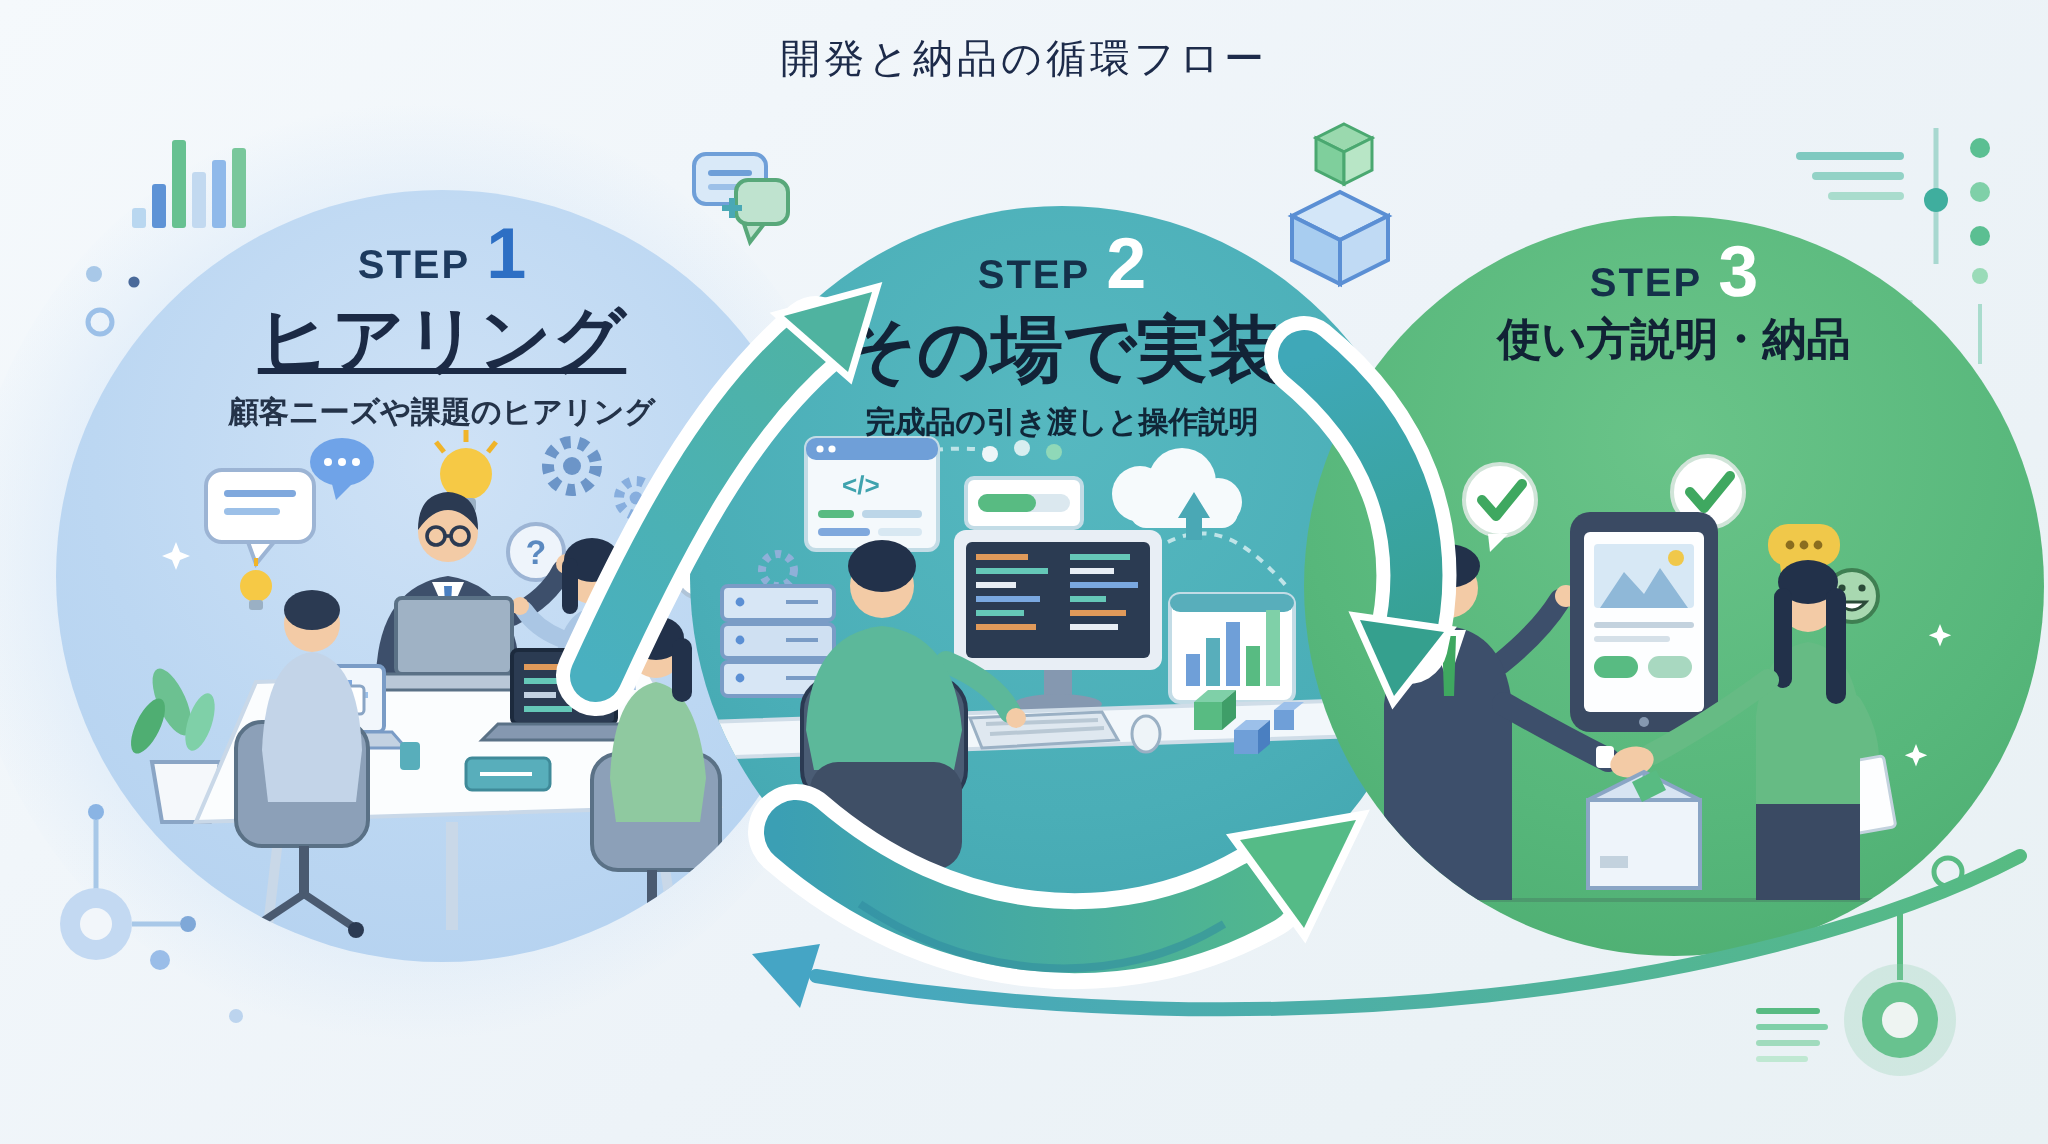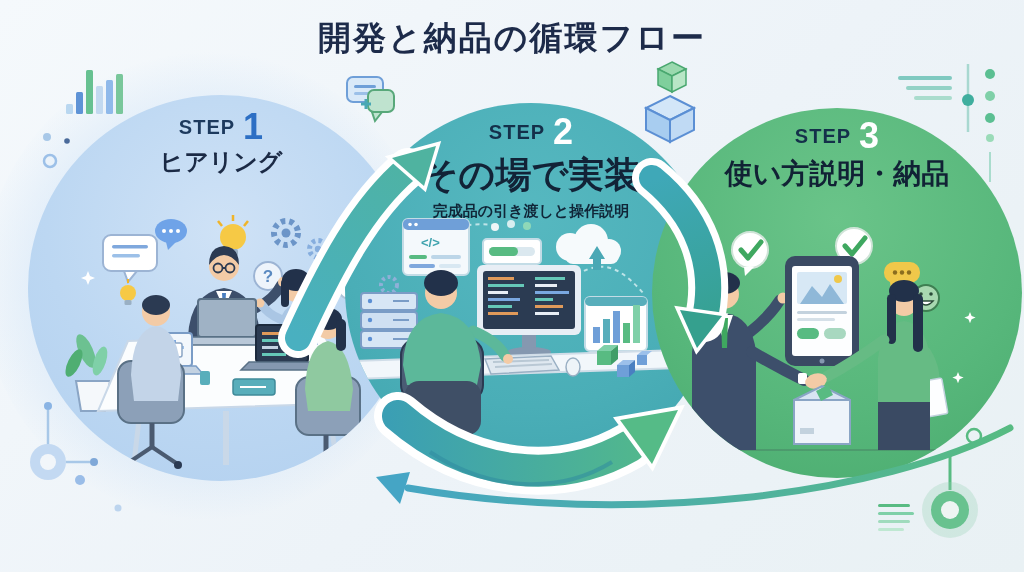--- a/index.html
+++ b/index.html
@@ -1,39 +1,39 @@
 <!DOCTYPE html>
 <html><head>
 <meta charset="utf-8">
 <style>
   html,body{margin:0;padding:0;}
   body{font-family:"Liberation Sans","DejaVu Sans",sans-serif;}
   .canvas{position:relative;width:1024px;height:572px;overflow:hidden;
     background:linear-gradient(135deg,#f5f9fc 0%,#edf3f8 55%,#e9f1f4 100%);}
   .title{position:absolute;left:0;top:16px;width:100%;text-align:center;
-    font-size:33px;font-weight:700;color:#1d2b4a;letter-spacing:2px;margin:0;}
+    font-size:20px;font-weight:400;color:#1d2b4a;letter-spacing:2px;margin:0;}
   .halo{position:absolute;left:-18px;top:52px;width:452px;height:468px;border-radius:50%;
     background:radial-gradient(circle,rgba(202,224,247,.75) 0%,rgba(202,224,247,.35) 55%,rgba(202,224,247,0) 72%);}
   .circle{position:absolute;border-radius:50%;overflow:hidden;}
   .c1{left:28px;top:95px;width:386px;height:386px;
       background:radial-gradient(circle at 50% 35%,#cfe2f6 0%,#bcd7f2 55%,#b2d0ef 100%);z-index:2;}
   .c2{left:345px;top:103px;width:372px;height:372px;
       background:radial-gradient(circle at 50% 30%,#56b8c0 0%,#4aaeb7 60%,#3fa3ad 100%);z-index:3;}
   .c3{left:652px;top:108px;width:370px;height:370px;
       background:radial-gradient(circle at 50% 30%,#6ac489 0%,#57b77b 60%,#4aab6e 100%);z-index:4;}
   .step-text{position:absolute;left:0;top:0;width:100%;text-align:center;z-index:5;}
-  .step-line{display:flex;justify-content:center;align-items:center;gap:8px;}
+  .step-line{display:flex;justify-content:center;align-items:flex-end;gap:8px;}
   .step-label{font-size:20px;font-weight:800;letter-spacing:1px;color:#1d3a5e;}
   .c2 .step-label,.c3 .step-label{color:#14304a;}
   .step-num{font-size:36px;font-weight:800;color:#2d6fc4;line-height:1;}
   .c2 .step-num,.c3 .step-num{color:#ffffff;}
   .step-heading{margin:1px 0 2px 0;font-weight:800;color:#1b2a45;}
-  .c1 .step-heading{font-size:24px;}
+  .c1 .step-heading{font-size:36px;text-decoration:underline;}
   .c2 .step-heading{font-size:36px;color:#122337;}
-  .c3 .step-heading{font-size:28px;color:#112235;}
+  .c3 .step-heading{font-size:22px;color:#112235;}
   .step-desc{font-size:15px;font-weight:700;color:#243349;}
   .c2 .step-desc,.c3 .step-desc{color:#102638;}
   .c1 .step-text{padding-top:14px;}
   .c2 .step-text{padding-top:11px;}
   .c3 .step-text{padding-top:10px;}
   .illu{position:absolute;left:0;bottom:0;z-index:1;}
   .deco,.arrows{position:absolute;left:0;top:0;pointer-events:none;}
   .deco{z-index:1;}
   .arrows{z-index:6;}
 </style>
@@ -235,20 +235,21 @@
         <line x1="298" y1="242" x2="274" y2="256" stroke="#4a5a70" stroke-width="4"></line>
         <line x1="298" y1="242" x2="322" y2="256" stroke="#4a5a70" stroke-width="4"></line>
       </g>
     </svg>
     <div class="step-text">
       <div class="step-line">
         <span class="step-label">STEP</span>
         <span class="step-num">1</span>
       </div>
       <div class="step-heading">ヒアリング</div>
+      <div class="step-desc">顧客ニーズや課題のヒアリング</div>
     </div>
   </div>
 
   <div class="circle c2">
     <svg class="illu" width="372" height="262" viewBox="0 0 372 262">
       <path d="M 92 52 C 72 22 110 8 148 12" stroke="#bfe4e8" stroke-width="2" fill="none" stroke-dasharray="4 4"></path>
       <path d="M 232 62 C 262 42 282 62 300 82" stroke="#bfe4e8" stroke-width="2" fill="none" stroke-dasharray="4 4"></path>
       <g>
         <circle cx="150" cy="14" r="4" fill="#eef6f8"></circle>
           <circle cx="166" cy="11" r="4" fill="#d8eef0"></circle>

